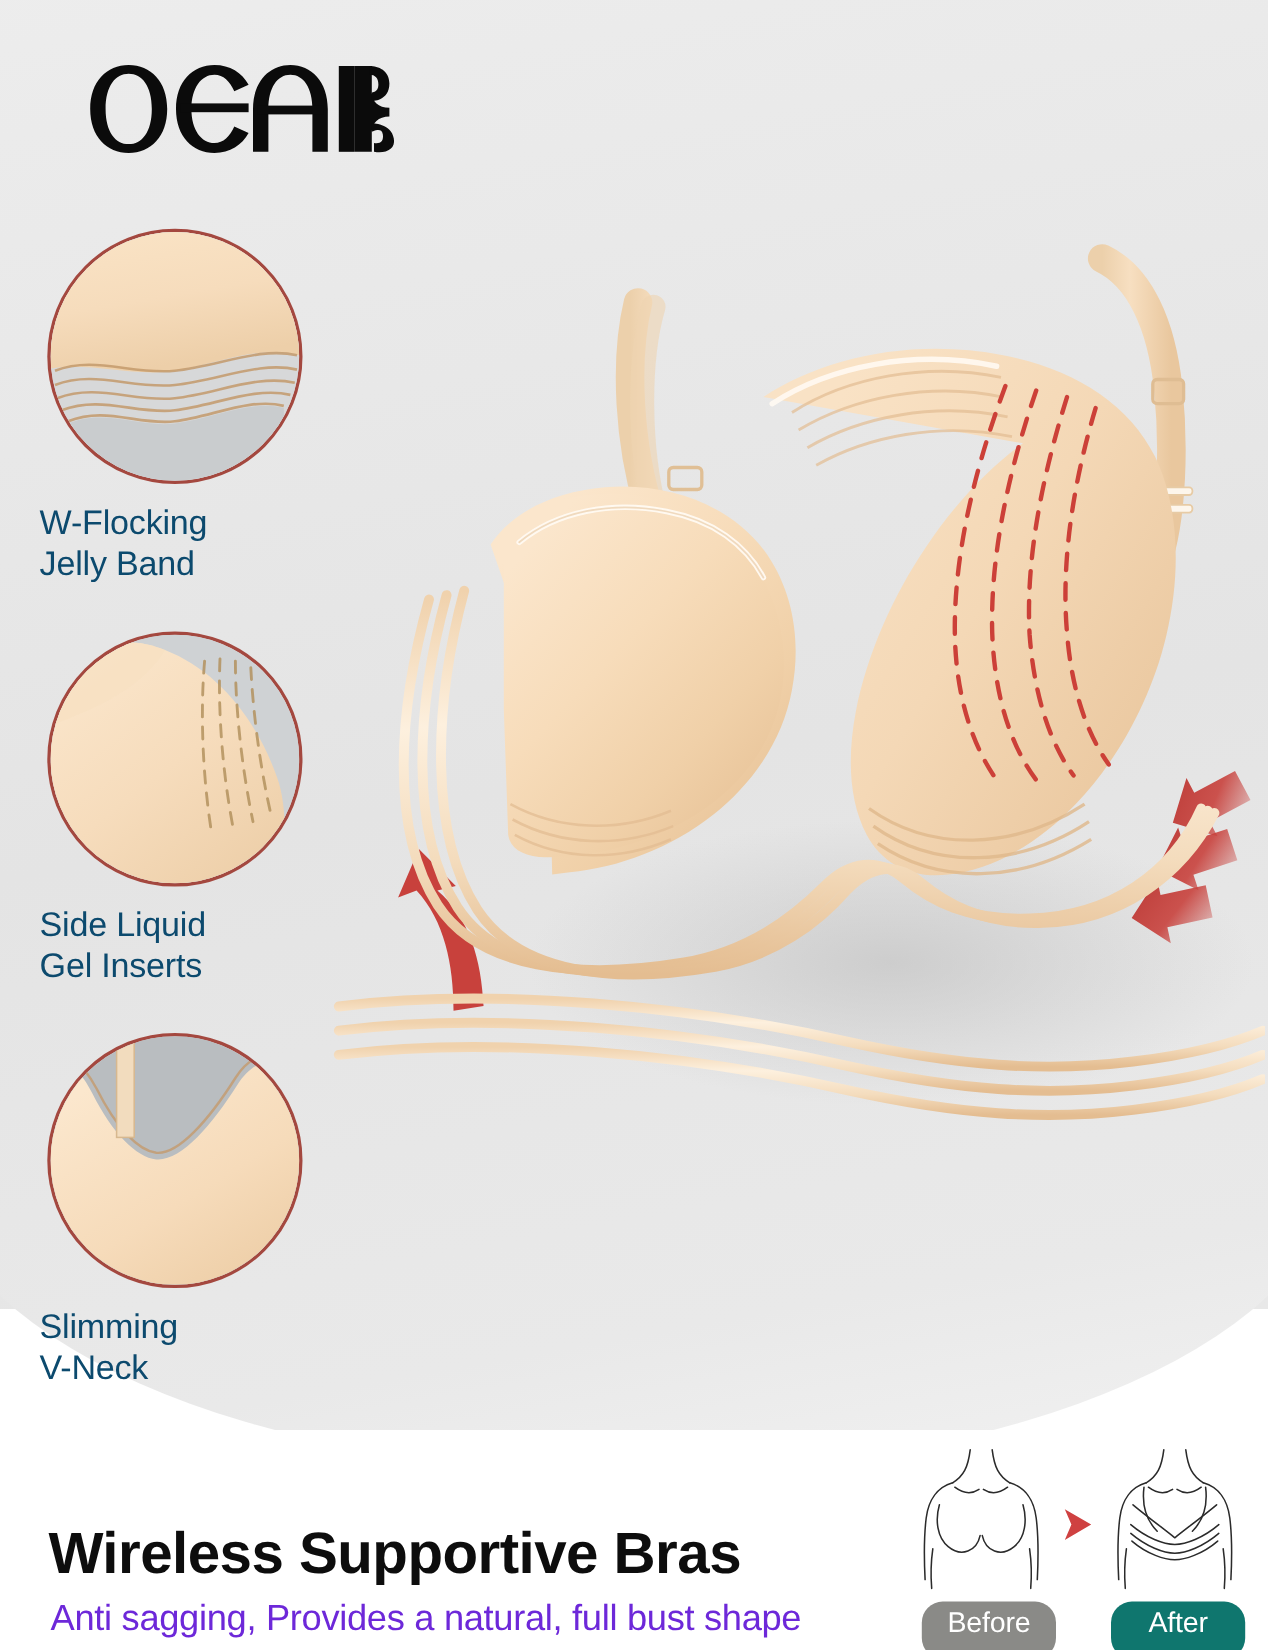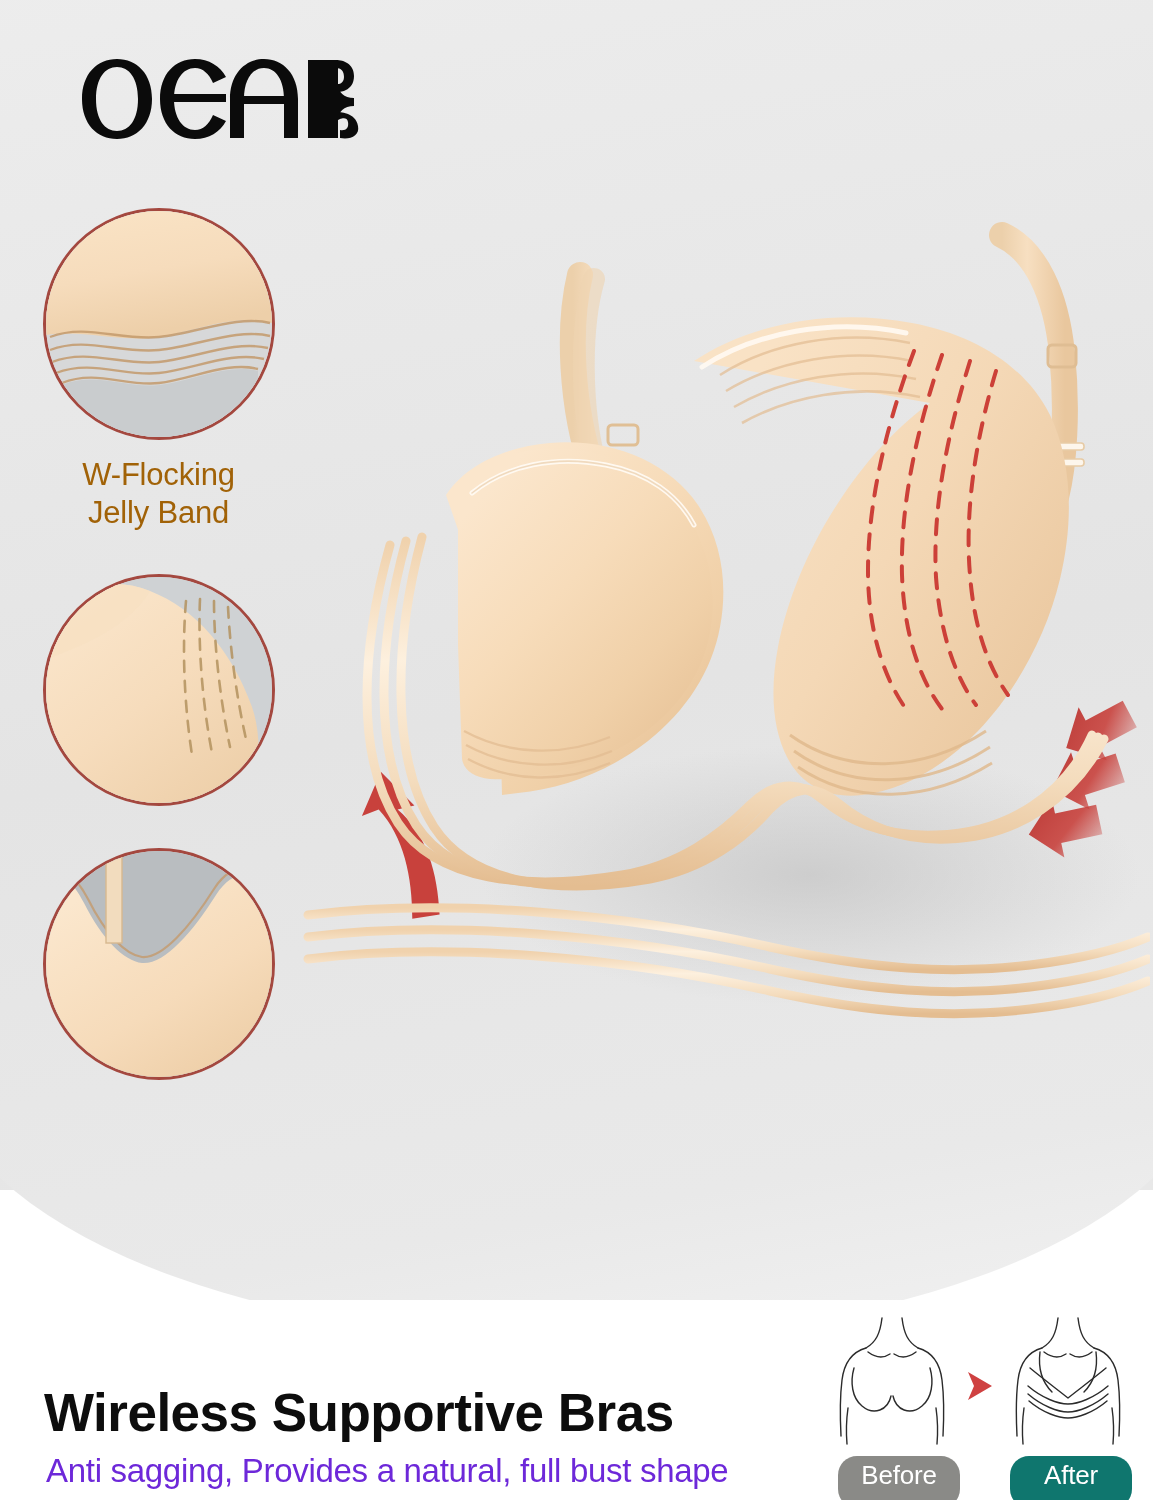--- a/index.html
+++ b/index.html
@@ -66,24 +66,23 @@
     position: absolute;
     inset: 0;
     border-radius: 50%;
     border: 3px solid #a4483f;
     overflow: hidden;
     background: #d9dadb;
     box-sizing: border-box;
   }
   .feature-label {
     margin-top: 16px;
-    text-align: center;
     font-size: 31px;
     line-height: 1.22;
-    color: #a16207;
+    color: #0c4a6e;
     letter-spacing: -0.2px;
     white-space: pre-line;
   }
 
   
   .product-stage {
     position: absolute;
     left: 250px;
     top: 175px;
     width: 900px;
@@ -231,20 +230,22 @@
             <path d="M-10 40 C30 6 70 0 104 14 C92 34 70 52 40 66 C18 76 2 82 -10 86 Z" fill="#f7e0c2" opacity="0.75"></path>
             <g fill="none" stroke="#b3925f" stroke-width="2.6" stroke-dasharray="11 9" stroke-linecap="round" opacity="0.85">
               <path d="M140 24 C136 70 138 126 146 178"></path>
               <path d="M154 22 C152 68 156 124 166 176"></path>
               <path d="M168 24 C168 68 174 122 184 170"></path>
               <path d="M182 30 C184 70 190 118 200 162"></path>
             </g>
           </svg>
         </div>
       </div>
+      <div class="feature-label">Side Liquid
+Gel Inserts</div>
     </div>
 
     <div class="feature">
       <div class="feature-circle-wrap">
         <div class="feature-circle">
           <svg width="226" height="226" viewBox="0 0 226 226">
             <defs>
               <linearGradient id="f3g" x1="0.2" y1="0.1" x2="0.8" y2="1">
                 <stop offset="0%" stop-color="#fbe7cd"></stop>
                 <stop offset="55%" stop-color="#f6dbba"></stop>
@@ -253,20 +254,22 @@
             </defs>
             <rect x="0" y="0" width="226" height="226" fill="#b9bdc0"></rect>
             <path d="M-6 22 C10 16 26 28 38 52 C56 88 78 110 96 112 C118 114 146 82 170 44 C180 28 194 20 208 24 L230 24 L230 240 L-6 240 Z" fill="url(#f3g)"></path>
             <g fill="none" stroke="#c49a6c" stroke-width="2.2" opacity="0.8">
               <path d="M-4 16 C12 10 28 22 42 48 C60 84 80 104 96 106 C116 108 144 76 168 38 C178 22 192 14 206 18"></path>
             </g>
             <rect x="60" y="-4" width="16" height="96" fill="#f2dcbe" stroke="#d7b88f" stroke-width="1.4"></rect>
           </svg>
         </div>
       </div>
+      <div class="feature-label">Slimming
+V-Neck</div>
     </div>
   </div>
 
   <div class="product-stage">
     <svg width="900" height="1010" viewBox="0 0 900 1010">
       <defs>
         <linearGradient id="cupGrad" x1="0.15" y1="0.1" x2="0.85" y2="0.95">
           <stop offset="0%" stop-color="#fbe6cc"></stop>
           <stop offset="38%" stop-color="#f7dcba"></stop>
           <stop offset="72%" stop-color="#f0d0a8"></stop>

